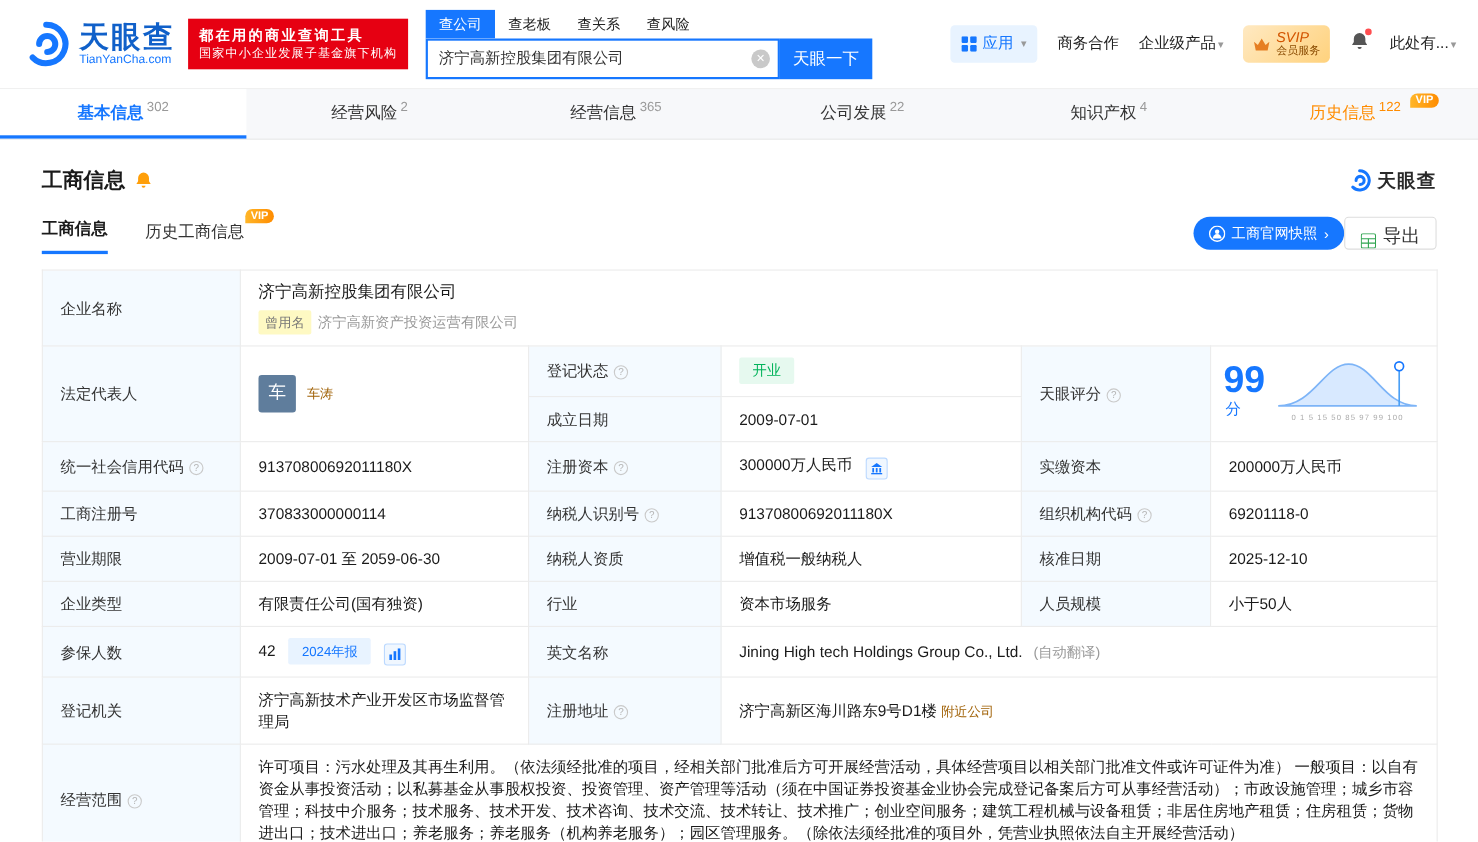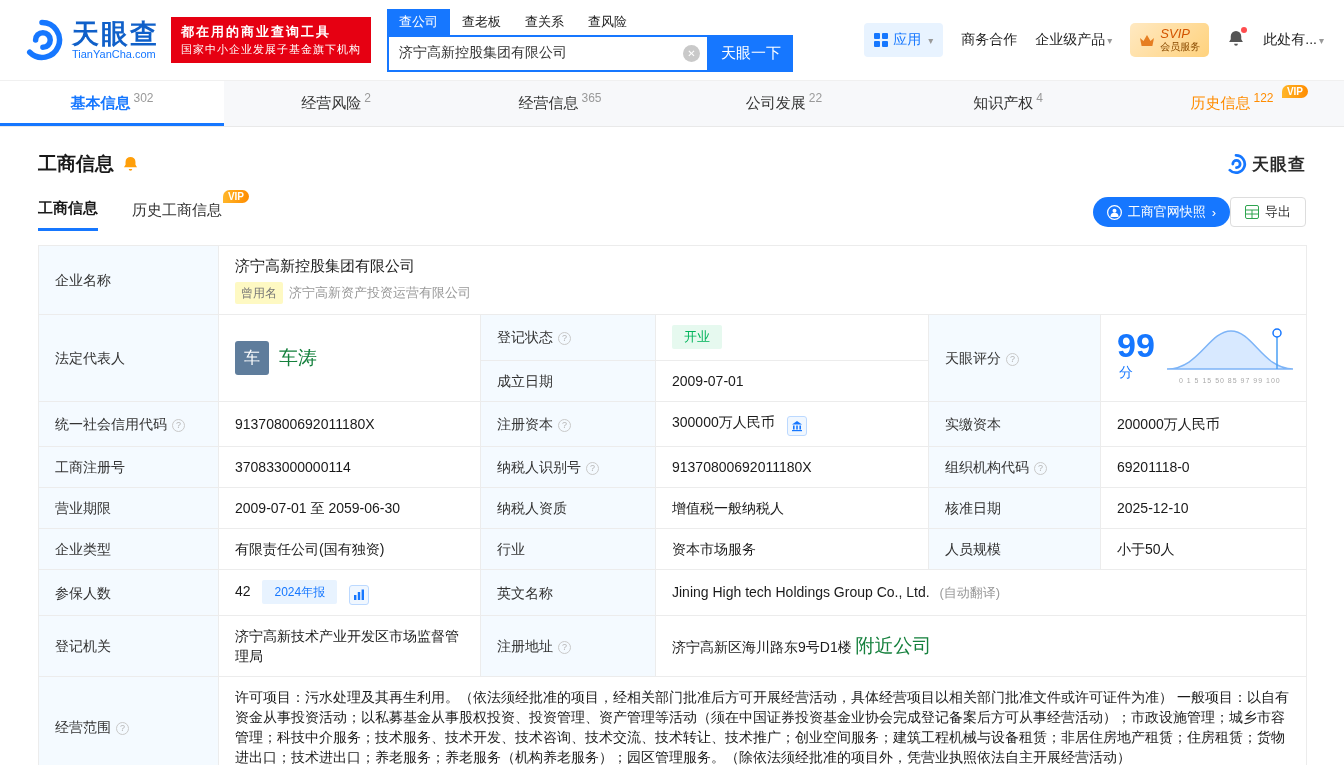--- a/index.html
+++ b/index.html
@@ -60,42 +60,42 @@
 
   .subtab-row { margin-top:20px; display:flex; align-items:center; }
   .subtab { font-size:15px; font-weight:bold; color:#1a1a1a; padding-bottom:10px; cursor:pointer; position:relative; }
   .subtab.active { border-bottom:3px solid #1677ff; }
   .subtab + .subtab { margin-left:34px; font-weight:normal; color:#333; }
   .subtab .vip-badge2 { position:absolute; top:-11px; right:-27px; background:linear-gradient(90deg,#ffb629,#ff8c00);
     color:#fff; font-size:10px; font-weight:bold; line-height:13px; padding:0 5px; border-radius:7px 7px 7px 0; }
   .subtab-actions { margin-left:auto; display:flex; align-items:center; padding-bottom:6px; }
   .snap-btn { display:flex; align-items:center; gap:6px; background:#1677ff; color:#fff; font-size:13px;
     height:30px; padding:0 14px; border-radius:15px; border:none; cursor:pointer; }
-  .export-btn { display:flex; align-items:center; gap:6px; background:#fff; color:#333; font-size:13px;
+  .export-btn { display:flex; align-items:flex-end; gap:6px; background:#fff; color:#333; font-size:17px;
     height:30px; padding:0 14px; border-radius:4px; border:1px solid #ddd; cursor:pointer; }
 
   
   .info-table { width:1268px; border-collapse:collapse; margin-top:12px; table-layout:fixed; font-size:14px; }
   .info-table td { border:1px solid #ececec; padding:10px 16px; vertical-align:middle; line-height:20px; }
   td.lbl { background:#f4faff; color:#333; }
   td.val { color:#1a1a1a; }
   .qmark { display:inline-flex; width:13px; height:13px; border:1px solid #c9c9c9; border-radius:50%;
     color:#b5b5b5; font-size:9px; line-height:12px; align-items:center; justify-content:center;
     margin-left:5px; vertical-align:1px; cursor:pointer; }
   .cname { font-size:15px; color:#1a1a1a; }
   .former { margin-top:6px; display:flex; align-items:center; gap:6px; }
   .former-badge { background:#fef9c3; color:#777; font-size:12px; padding:1px 6px; border-radius:2px; }
   .former-name { color:#999; font-size:13px; }
   .rep { display:flex; align-items:center; gap:10px; }
   .avatar { width:34px; height:34px; background:#5f7d9c; color:#fff; font-size:16px; border-radius:3px;
     display:flex; align-items:center; justify-content:center; cursor:pointer; }
-  .link { color:#15803d; font-size:19px; }
+  .link { color:#a16207; font-size:12px; }
   .badge-green { display:inline-block; background:#e6f9ef; color:#00b35a; padding:2px 12px; border-radius:2px; font-size:13px; }
   .score-td { padding:4px 8px; }
-  .score-wrap { display:flex; align-items:center; gap:10px; }
+  .score-wrap { display:flex; align-items:center; gap:10px;justify-content:flex-end; }
   .score-big { font-size:34px; font-weight:bold; color:#1677ff; }
   .score-unit { font-size:14px; color:#1677ff; margin-left:2px; }
   .score-chart { display:flex; flex-direction:column; }
   .score-axis { font-size:7px; color:#aaa; letter-spacing:1px; width:130px; text-align:center; }
   .mini-icon { display:inline-flex; width:20px; height:20px; border:1px solid #bcd9ff; background:#f0f7ff;
     border-radius:3px; align-items:center; justify-content:center; margin-left:8px; vertical-align:-5px; cursor:pointer; }
   .report-badge { display:inline-block; background:#e8f3ff; color:#1677ff; font-size:12px; padding:2px 12px;
     border-radius:2px; margin-left:8px; cursor:pointer; }
   .gray-note { color:#999; margin-left:6px; font-size:13px; }
   .scope-val { line-height:24px; }

